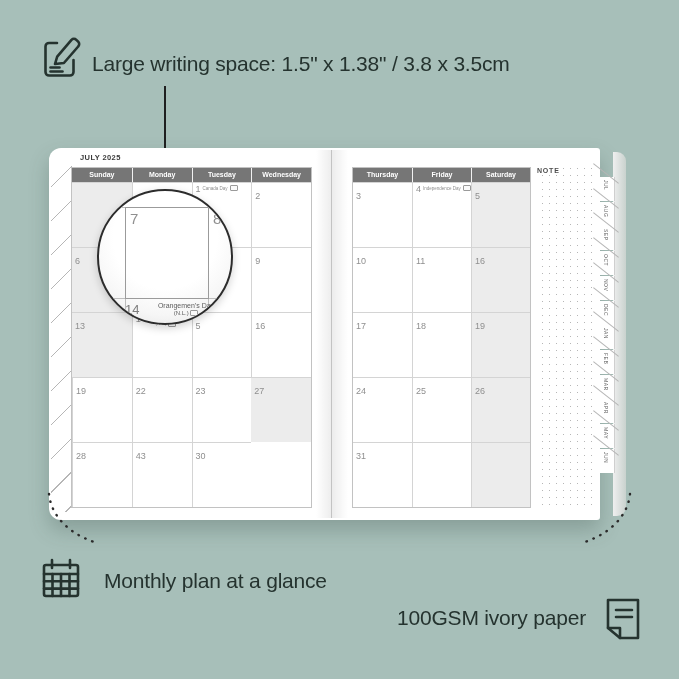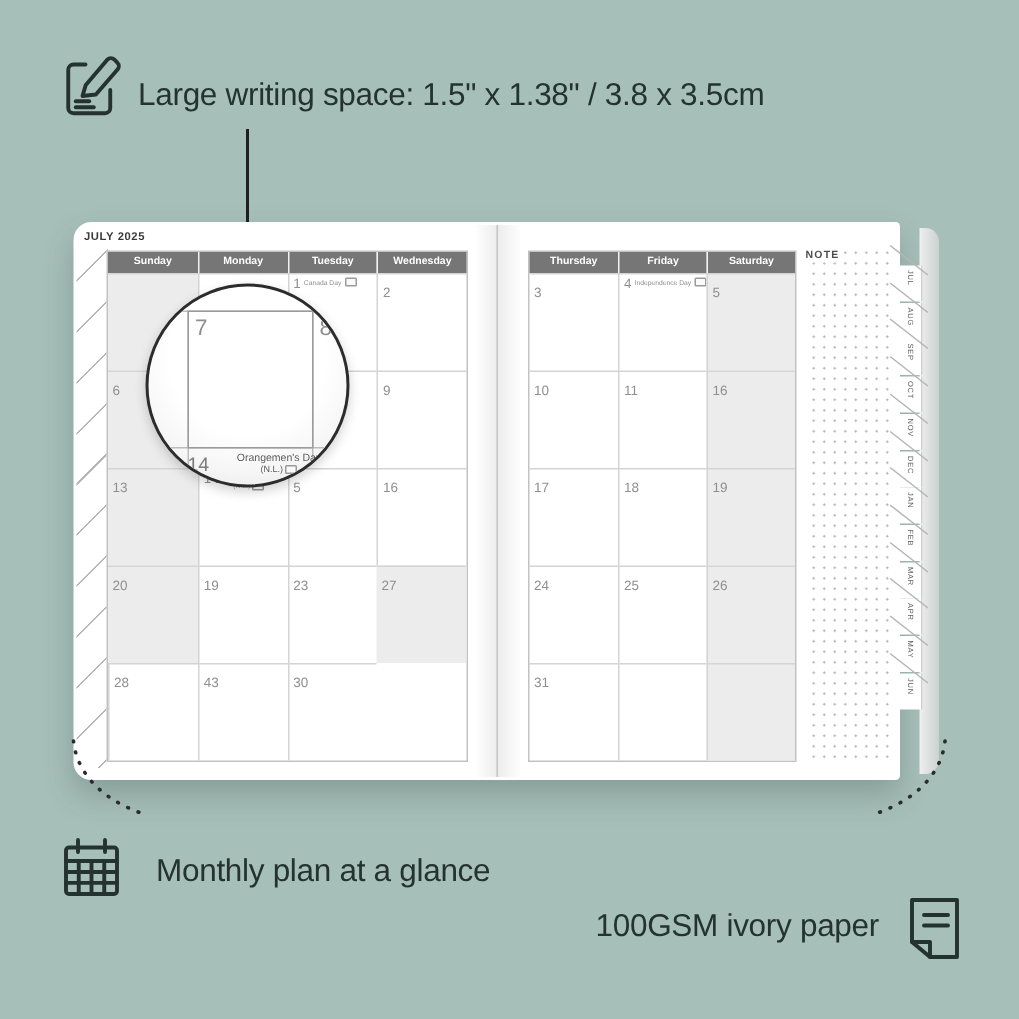--- a/index.html
+++ b/index.html
@@ -24,21 +24,21 @@
   .hatch{position:absolute;left:51px;top:154px;width:21px;height:358px;
     background:repeating-linear-gradient(135deg,#ffffff 0 23px,#a9a9a9 23px 24px);
     border-radius:10px 0 0 10px;opacity:.85;}
 
   
   .gutter-shadow{position:absolute;left:316px;top:150px;width:32px;height:368px;
     background:linear-gradient(to right,rgba(0,0,0,0),rgba(0,0,0,.07) 48%,rgba(0,0,0,.07) 52%,rgba(0,0,0,0));}
   .gutter-line{position:absolute;left:331px;top:150px;width:1px;height:368px;background:#c3c3c3;}
 
   
-  .month-title{position:absolute;left:56px;top:153px;font-size:7.5px;font-weight:bold;color:#3a3a3a;letter-spacing:.4px;}
+  .month-title{position:absolute;left:80px;top:153px;font-size:7.5px;font-weight:bold;color:#3a3a3a;letter-spacing:.4px;}
   .cal-grid{position:absolute;display:grid;border:1px solid #c2c2c2;background:#fff;box-sizing:border-box;}
   .cal-left{left:71px;top:167px;width:241px;height:341px;grid-template-columns:repeat(4,1fr);grid-template-rows:14px repeat(5,1fr);}
   .cal-right{left:352px;top:167px;width:179px;height:341px;grid-template-columns:repeat(3,1fr);grid-template-rows:14px repeat(5,1fr);}
   .hdr{background:#767676;color:#fff;font-size:7px;font-weight:bold;text-align:center;line-height:14px;}
   .hdr.sep{border-left:1px solid #f2f2f2;}
   .cell{border-top:1px solid #d4d4d4;border-left:1px solid #d4d4d4;padding:2px 0 0 3px;box-sizing:border-box;overflow:hidden;}
   .cell.c0{border-left:none;}
   .cell.shaded{background:#ececec;}
   .date{font-size:9px;color:#8f8f8f;line-height:9px;}
   .holiday-row{display:flex;align-items:flex-start;gap:2px;}
@@ -129,22 +129,22 @@
         <span class="tiny-holiday">
           <span>Orangemen's Day</span><br>
           <span>(N.L.)</span>
           <span class="flag-box"></span>
         </span>
       </div>
     </div>
     <div class="cell"><span class="date">5</span></div>
     <div class="cell"><span class="date">16</span></div>
 
-    <div class="cell c0 shaded"><span class="date">20</span></div>
     <div class="cell"><span class="date">19</span></div>
+    <div class="cell"><span class="date">22</span></div>
     <div class="cell"><span class="date">23</span></div>
 
     <div class="cell c0 shaded"><span class="date">27</span></div>
     <div class="cell"><span class="date">28</span></div>
     <div class="cell"><span class="date">43</span></div>
     <div class="cell"><span class="date">30</span></div>
   </div>
 
   <div class="cal-grid cal-right">
     <div class="hdr">Thursday</div>

